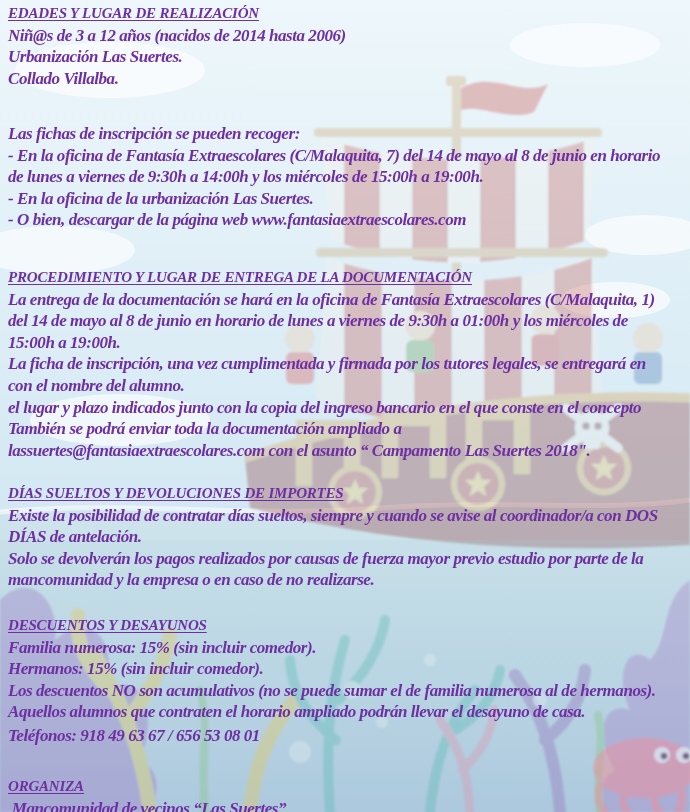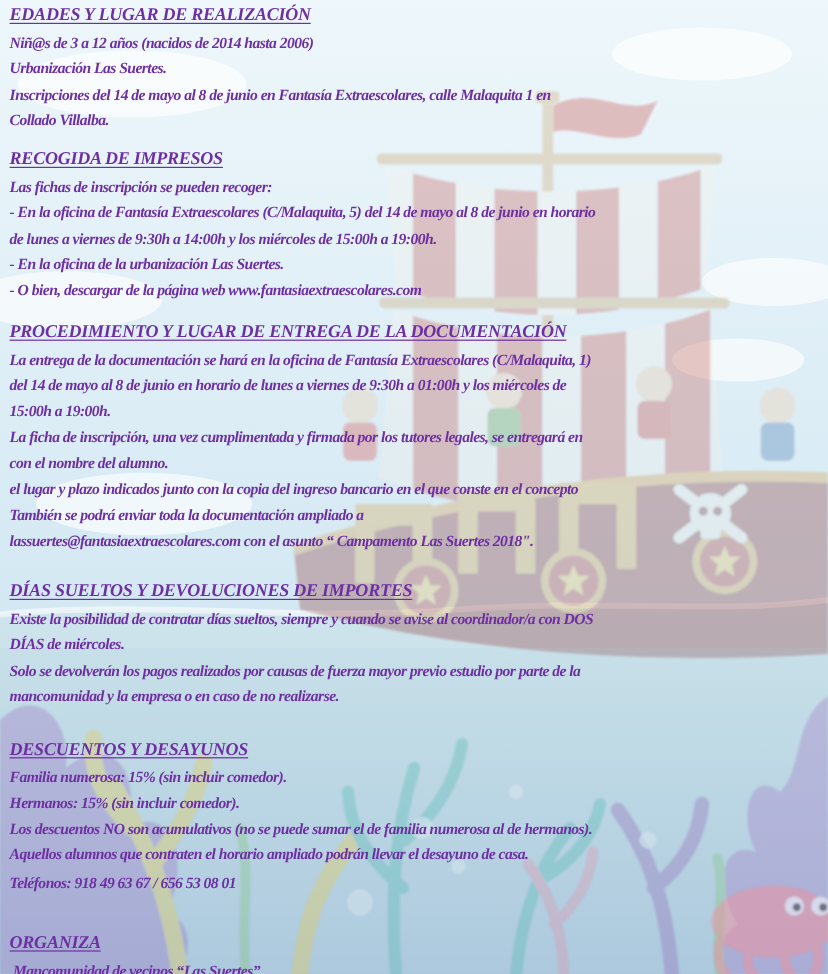--- a/index.html
+++ b/index.html
@@ -24,21 +24,21 @@
     margin:0;
     font-size:15px;line-height:21.6px;
     font-weight:700;font-style:italic;
     color:#6e2fa2;
     text-decoration:underline;
     text-underline-offset:2px;
     letter-spacing:-0.2px;
     white-space:pre;
   }
   .line{
-    font-size:13px;line-height:21.6px;
+    font-size:17px;line-height:21.6px;
     font-weight:700;font-style:italic;
     color:#6e2fa2;
     letter-spacing:-0.45px;
     white-space:pre;
   }
   
   .s1{top:3px;}
   .s2{top:123px;}
   .s3{top:267px;}
   .s4{top:483px;}
@@ -222,30 +222,28 @@
     </g>
   </svg>
 
   <div class="content">
 
     <section class="doc-section s1">
       <h2 class="doc-heading">EDADES Y LUGAR DE REALIZACIÓN</h2>
       <div class="lines">
           <div class="line">Niñ@s de 3 a 12 años (nacidos de 2014 hasta 2006)</div>
           <div class="line">Urbanización Las Suertes.</div>
-          <div class="line">Inscripciones del 14 de mayo al 8 de junio en Fantasía Extraescolares, calle Malaquita 1 en</div>
           <div class="line">Collado Villalba.</div>
         </div>
     </section>
 
     <section class="doc-section s2">
-      <h2 class="doc-heading">RECOGIDA DE IMPRESOS</h2>
       <div class="lines">
           <div class="line">Las fichas de inscripción se pueden recoger:</div>
-          <div class="line">- En la oficina de Fantasía Extraescolares (C/Malaquita, 5) del 14 de mayo al 8 de junio en horario</div>
+          <div class="line">- En la oficina de Fantasía Extraescolares (C/Malaquita, 7) del 14 de mayo al 8 de junio en horario</div>
           <div class="line">de lunes a viernes de 9:30h a 14:00h y los miércoles de 15:00h a 19:00h.</div>
           <div class="line">- En la oficina de la urbanización Las Suertes.</div>
           <div class="line">- O bien, descargar de la página web www.fantasiaextraescolares.com</div>
         </div>
     </section>
 
     <section class="doc-section s3">
       <h2 class="doc-heading">PROCEDIMIENTO Y LUGAR DE ENTREGA DE LA DOCUMENTACIÓN</h2>
       <div class="lines">
           <div class="line">La entrega de la documentación se hará en la oficina de Fantasía Extraescolares (C/Malaquita, 1)</div>
@@ -256,21 +254,21 @@
           <div class="line">el lugar y plazo indicados junto con la copia del ingreso bancario en el que conste en el concepto</div>
           <div class="line">También se podrá enviar toda la documentación ampliado a</div>
           <div class="line">lassuertes@fantasiaextraescolares.com con el asunto “ Campamento Las Suertes 2018".</div>
         </div>
     </section>
 
     <section class="doc-section s4">
       <h2 class="doc-heading">DÍAS SUELTOS Y DEVOLUCIONES DE IMPORTES</h2>
       <div class="lines">
           <div class="line">Existe la posibilidad de contratar días sueltos, siempre y cuando se avise al coordinador/a con DOS</div>
-          <div class="line">DÍAS de miércoles.</div>
+          <div class="line">DÍAS de antelación.</div>
           <div class="line">Solo se devolverán los pagos realizados por causas de fuerza mayor previo estudio por parte de la</div>
           <div class="line">mancomunidad y la empresa o en caso de no realizarse.</div>
         </div>
     </section>
 
     <section class="doc-section s5">
       <h2 class="doc-heading">DESCUENTOS Y DESAYUNOS</h2>
       <div class="lines">
           <div class="line">Familia numerosa: 15% (sin incluir comedor).</div>
           <div class="line">Hermanos: 15% (sin incluir comedor).</div>

